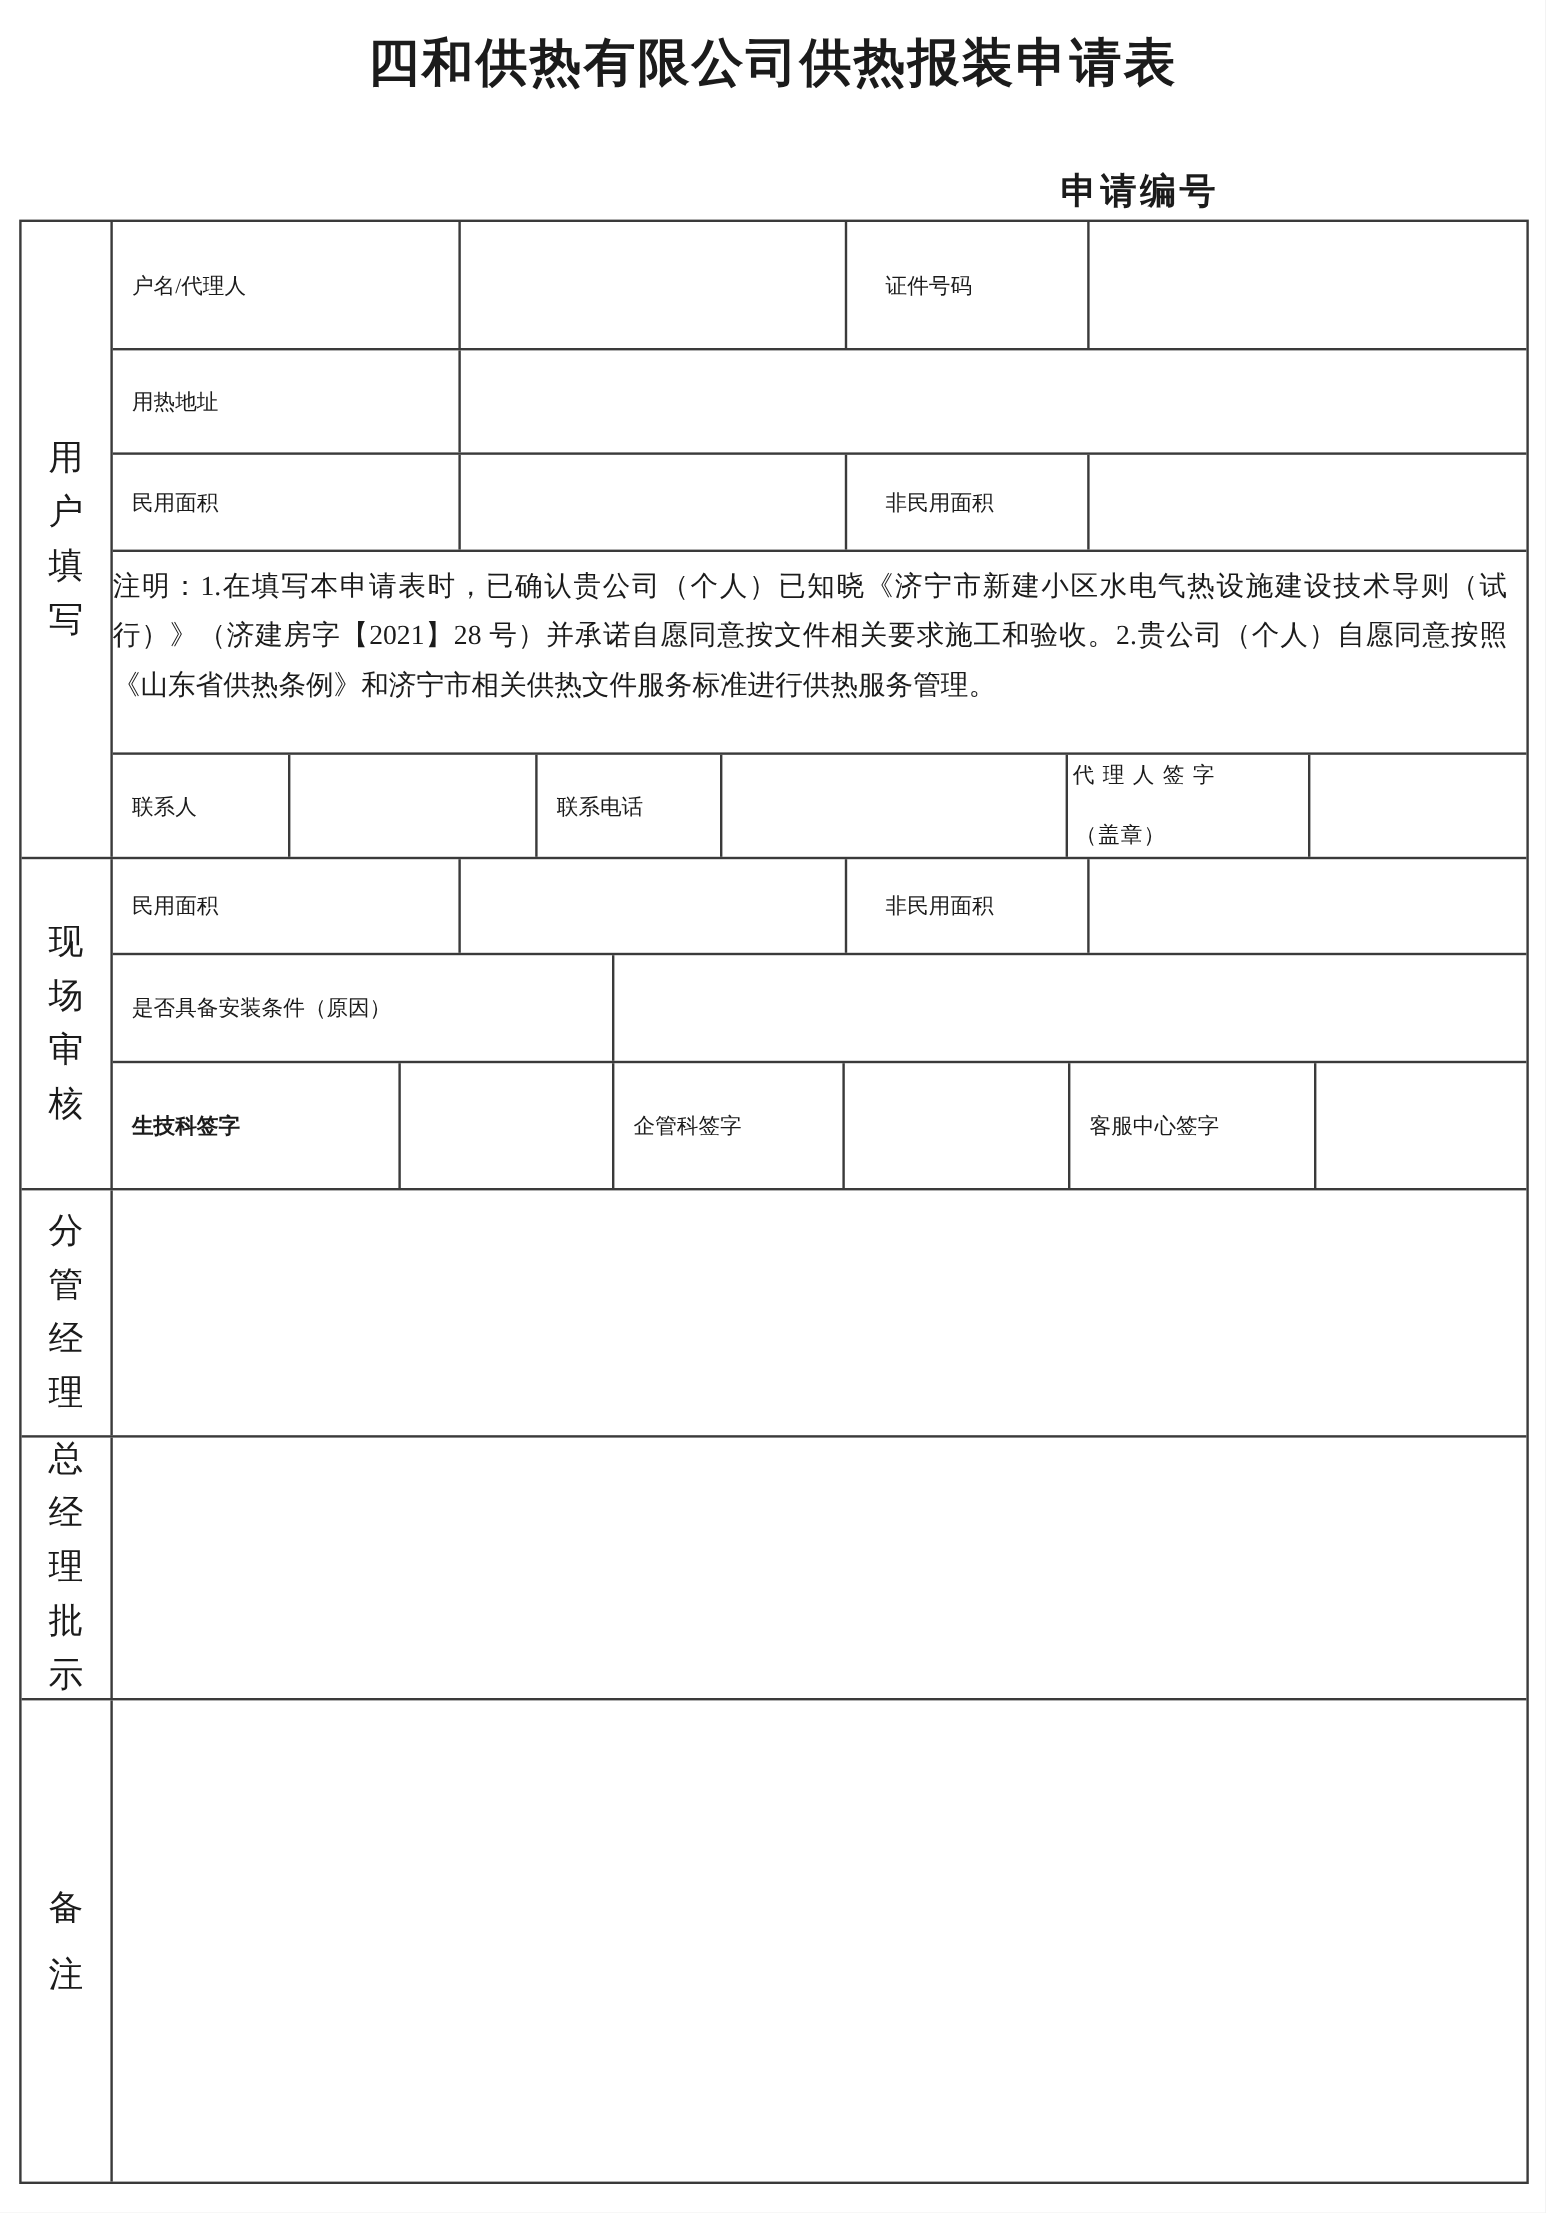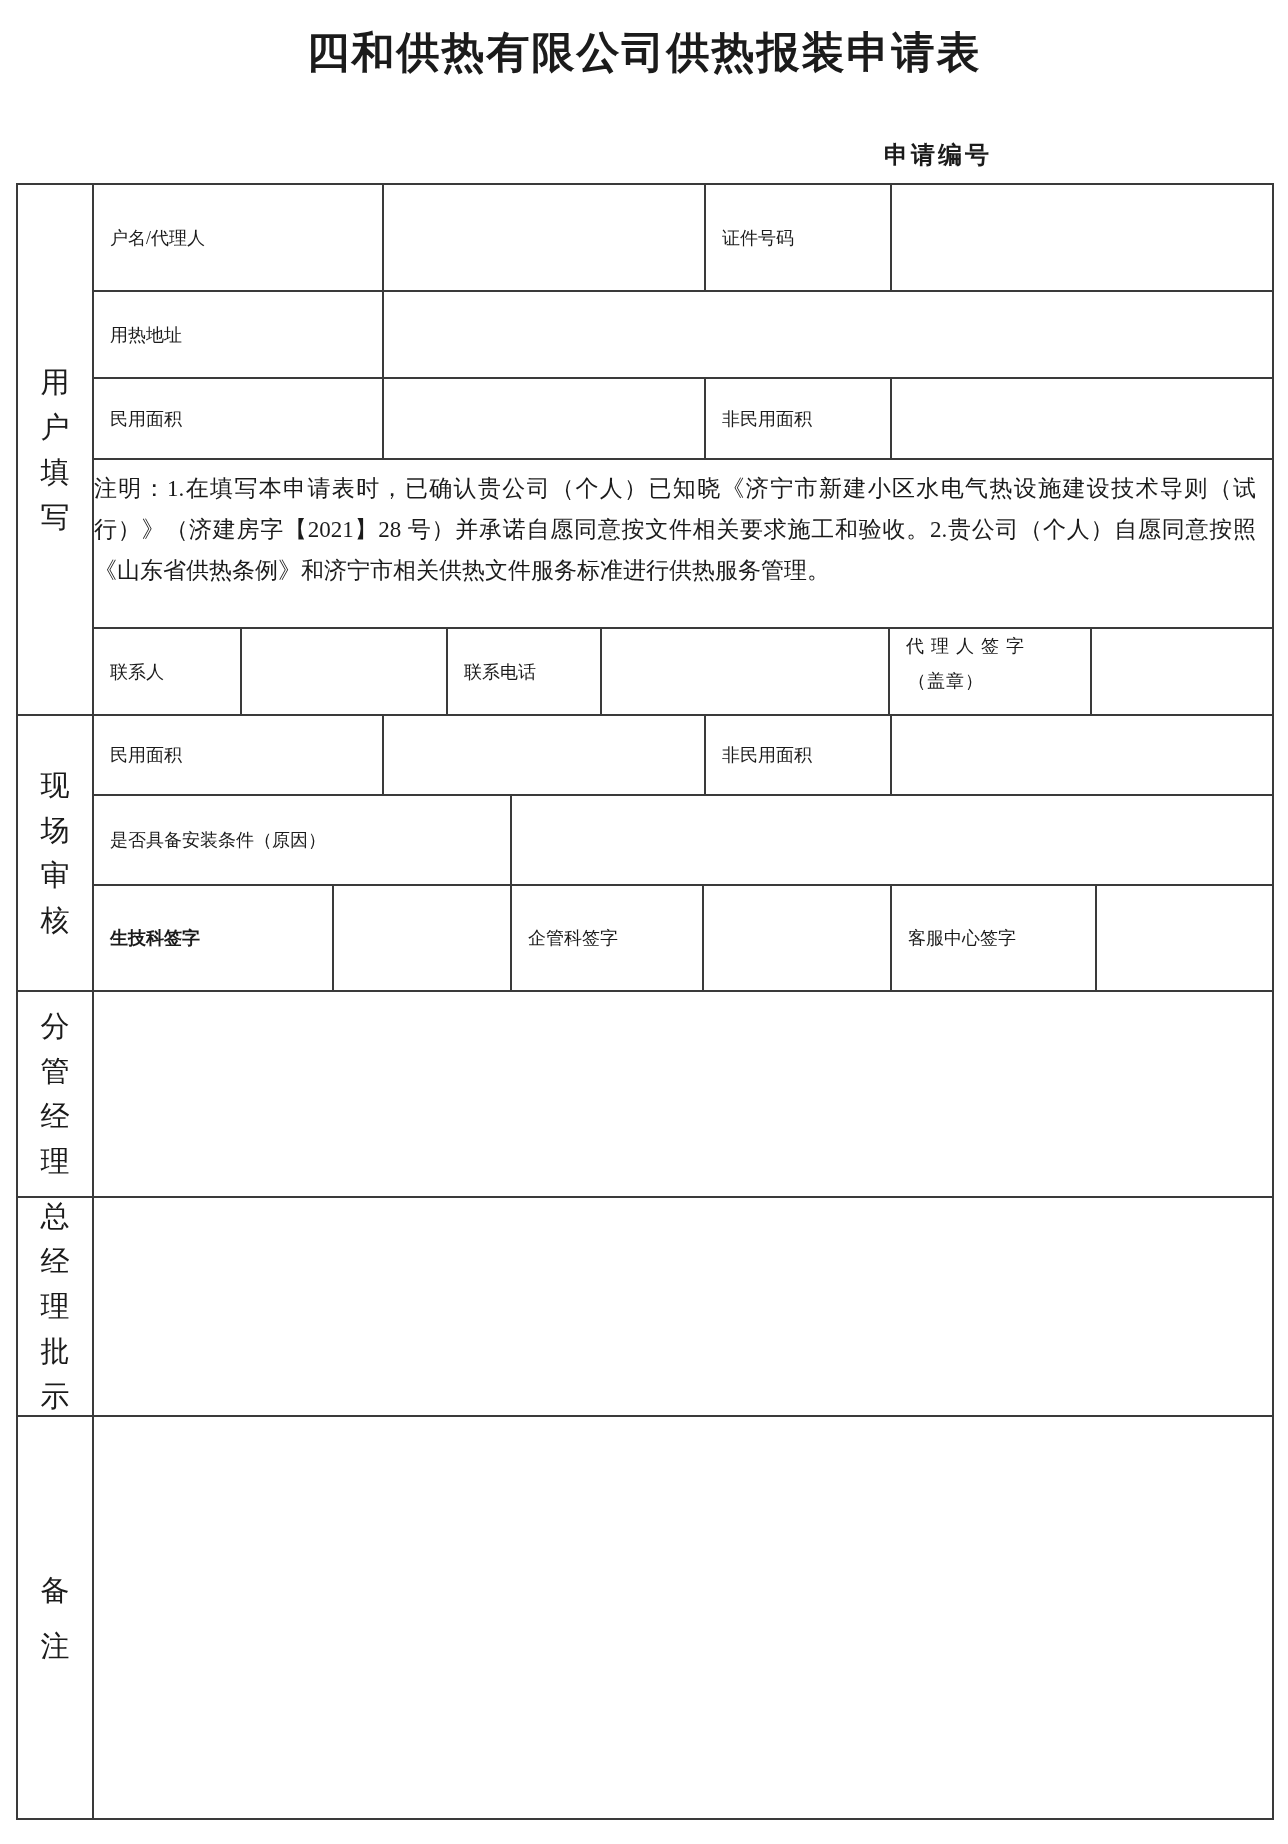--- a/index.html
+++ b/index.html
@@ -13,21 +13,21 @@
     font-family: "Liberation Serif", "DejaVu Serif", serif;
     overflow: hidden;
   }
   .doc-title {
     position: absolute; top: 24px; left: 0; width: 100%;
     text-align: center;
     font-size: 43px; font-weight: bold; letter-spacing: 2px;
   }
   .app-no {
     position: absolute; top: 139px; left: 884px;
-    font-size: 24px; font-weight: bold; letter-spacing: 3px;
+    font-size: 30px; font-weight: bold; letter-spacing: 3px;
   }
   .form-table {
     position: absolute; left: 16px; top: 183px;
     width: 1258px; height: 1637px;
     border: 2px solid var(--line, #3a3a3a);
     display: flex; flex-direction: column;
   }
   .section { display: flex; border-bottom: 2px solid var(--line, #3a3a3a); }
   .section:last-child { border-bottom: none; flex: 1; }
   .section-label {
@@ -50,32 +50,32 @@
   }
   .c:last-child { border-right: none; flex: 1; padding-left: 0; }
   .c.blank { padding-left: 0; }
   .note-cell {
     display: block;
     padding: 8px 16px 0 16px;
     font-size: 23px; line-height: 41px;
     text-align: justify;
   }
   .sign-cell {
-    flex-direction: column; align-items: flex-start; justify-content: flex-start;
-    padding-left: 16px; line-height: 35px;
+    flex-direction: column; align-items: flex-start; justify-content: space-between;
+    padding-left: 4px; line-height: 35px;
   }
   .sign-line1 { letter-spacing: 7px; }
   .sign-line2 { letter-spacing: 1px; padding-left: 2px; }
   .big-blank { width: 100%; }
   
   .h107 { height: 107px; } .h87 { height: 87px; } .h81 { height: 81px; }
   .h169 { height: 169px; } .h80 { height: 80px; } .h90 { height: 90px; }
   .s1 { height: 531px; } .s2 { height: 276px; } .s3 { height: 206px; } .s4 { height: 219px; }
   
-  .w290 { flex: 0 0 290px; } .w322 { flex: 0 0 322px; } .w186 { flex: 0 0 186px; }
+  .w290 { flex: 0 0 290px; } .w322 { flex: 0 0 322px; } .w186 { flex: 0 0 186px; margin-left: 16px; }
   .w148 { flex: 0 0 148px; } .w206 { flex: 0 0 206px; } .w154 { flex: 0 0 154px; }
   .w288 { flex: 0 0 288px; } .w202 { flex: 0 0 202px; } .w418 { flex: 0 0 418px; }
   .w240 { flex: 0 0 240px; font-weight: bold; } .w178 { flex: 0 0 178px; } .w192 { flex: 0 0 192px; }
   .w188 { flex: 0 0 188px; } .w205 { flex: 0 0 205px; }
 </style>
 </head>
 <body>
 
 <div class="page">
 

